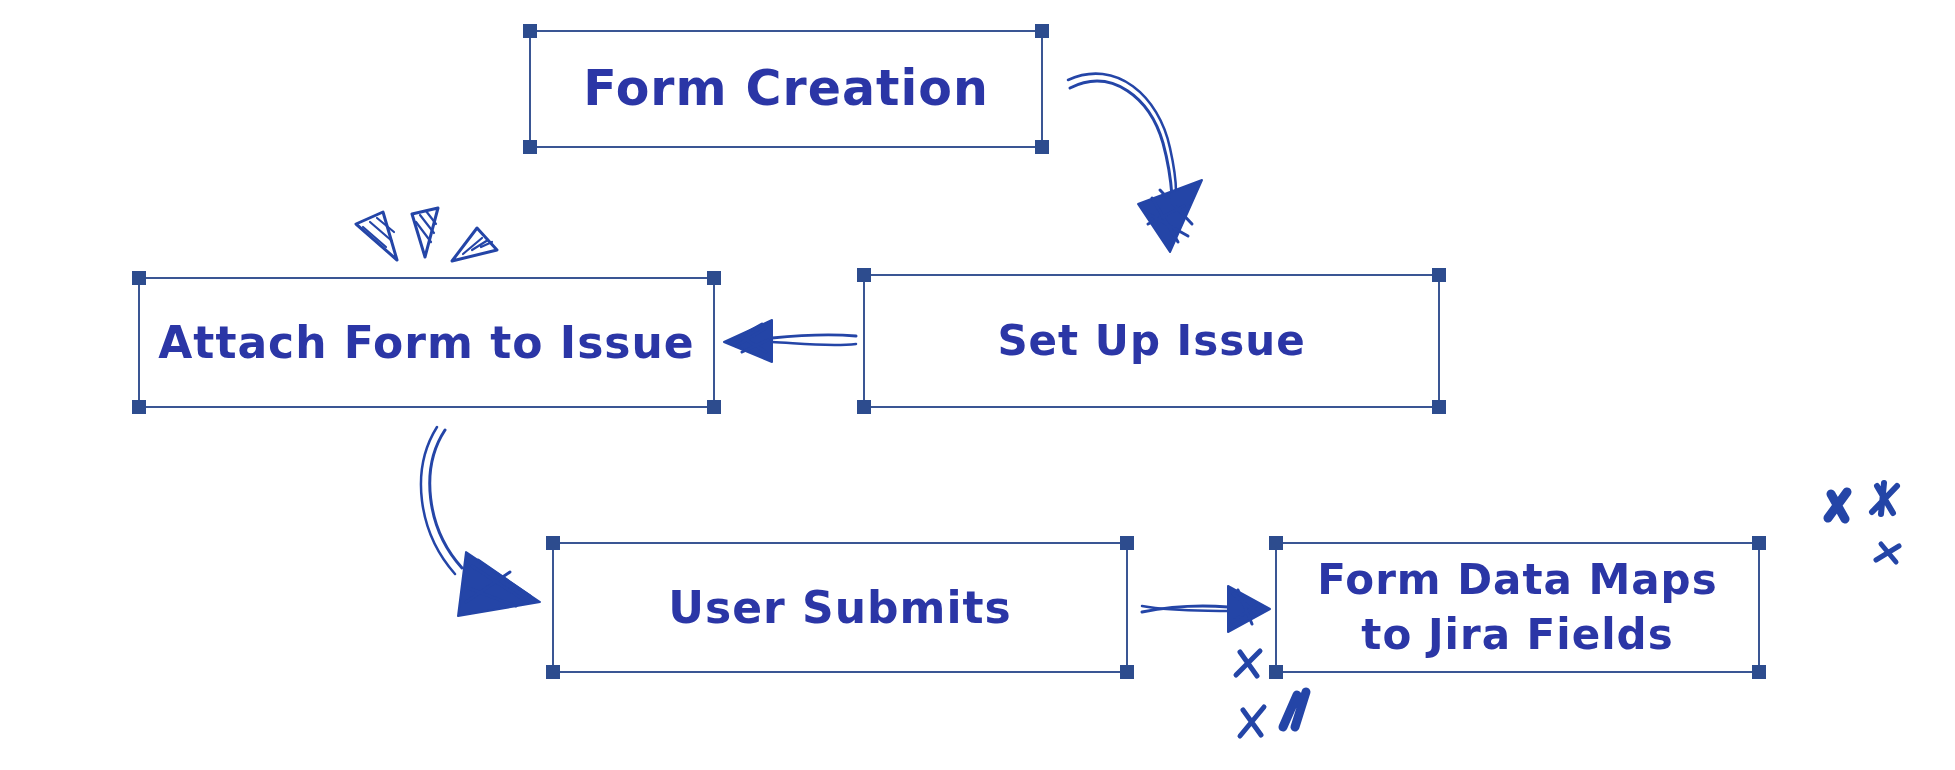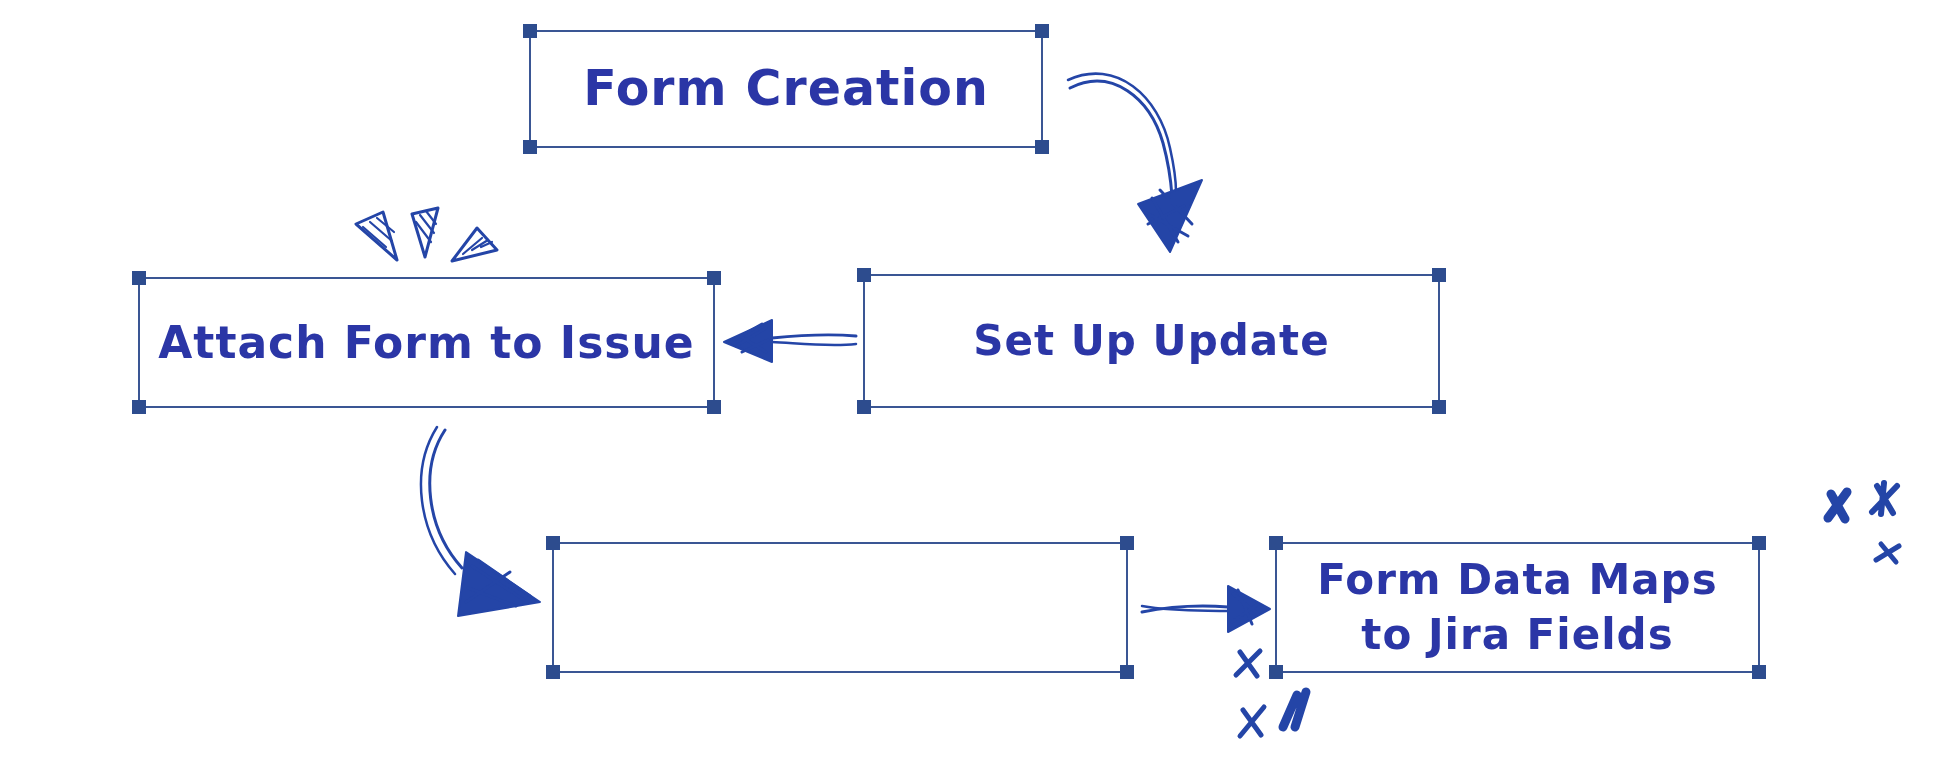--- a/index.html
+++ b/index.html
@@ -113,36 +113,37 @@
 
   <div class="node n1">
     <span class="label">Form Creation</span>
     <i class="h nw"></i>
     <i class="h ne"></i>
     <i class="h sw"></i>
     <i class="h se"></i>
   </div>
 
   <div class="node n2">
-    <span class="label">Set Up Update</span>
+    <span class="label">Set Up Issue</span>
     <i class="h nw"></i>
     <i class="h ne"></i>
     <i class="h sw"></i>
     <i class="h se"></i>
   </div>
 
   <div class="node n3">
     <span class="label">Attach Form to Issue</span>
     <i class="h nw"></i>
     <i class="h ne"></i>
     <i class="h sw"></i>
     <i class="h se"></i>
   </div>
 
   <div class="node n4">
+    <span class="label">User Submits</span>
     <i class="h nw"></i>
     <i class="h ne"></i>
     <i class="h sw"></i>
     <i class="h se"></i>
   </div>
 
   <div class="node n5">
     <span class="label">Form Data Maps</span>
     <span class="label">to Jira Fields</span>
     <i class="h nw"></i>

